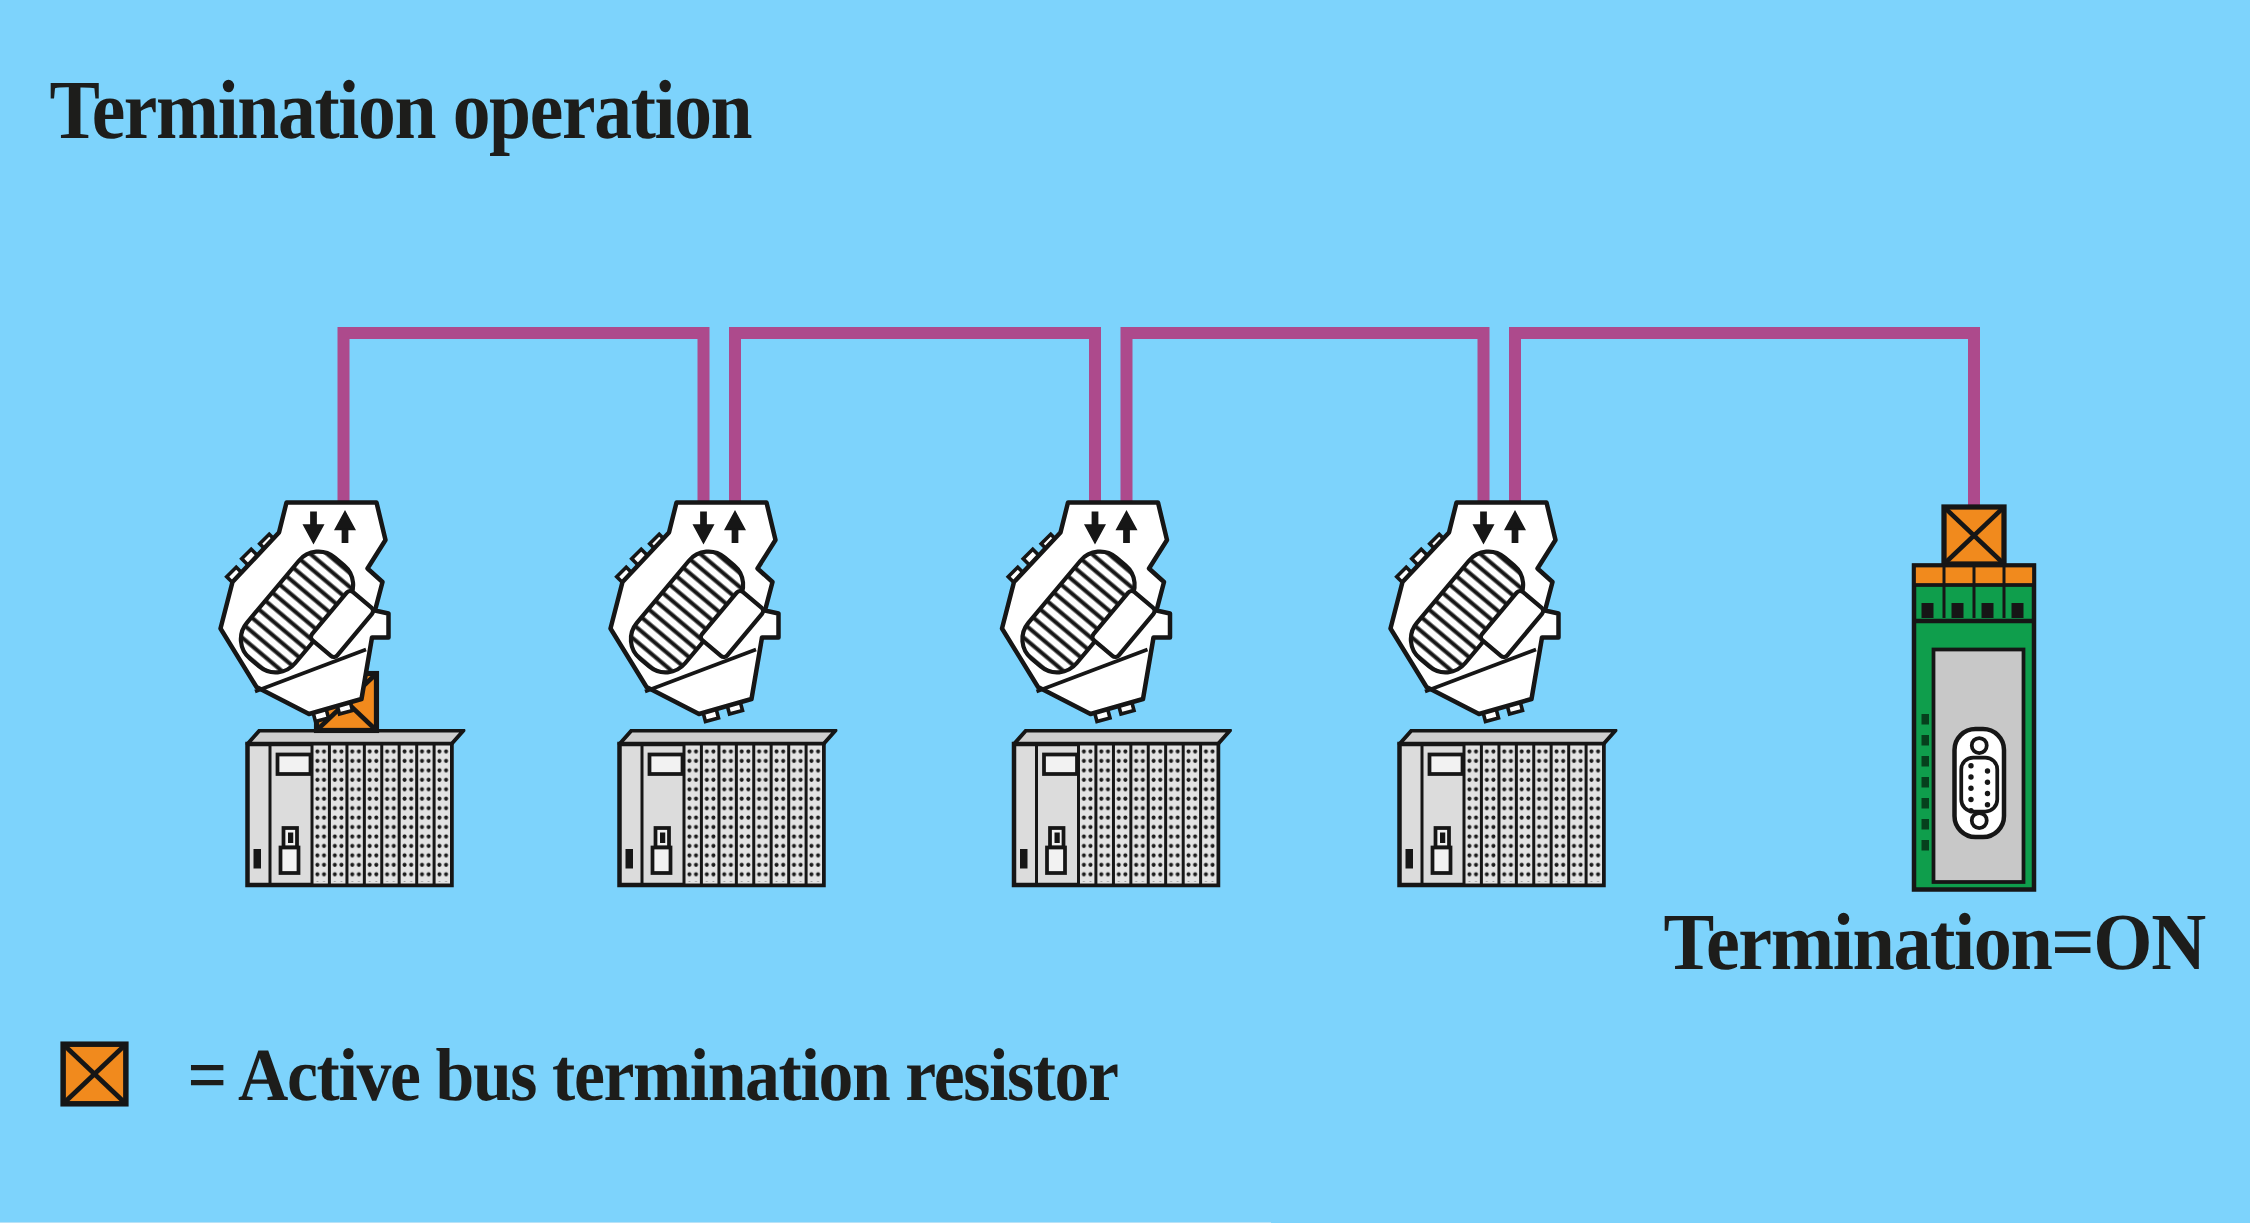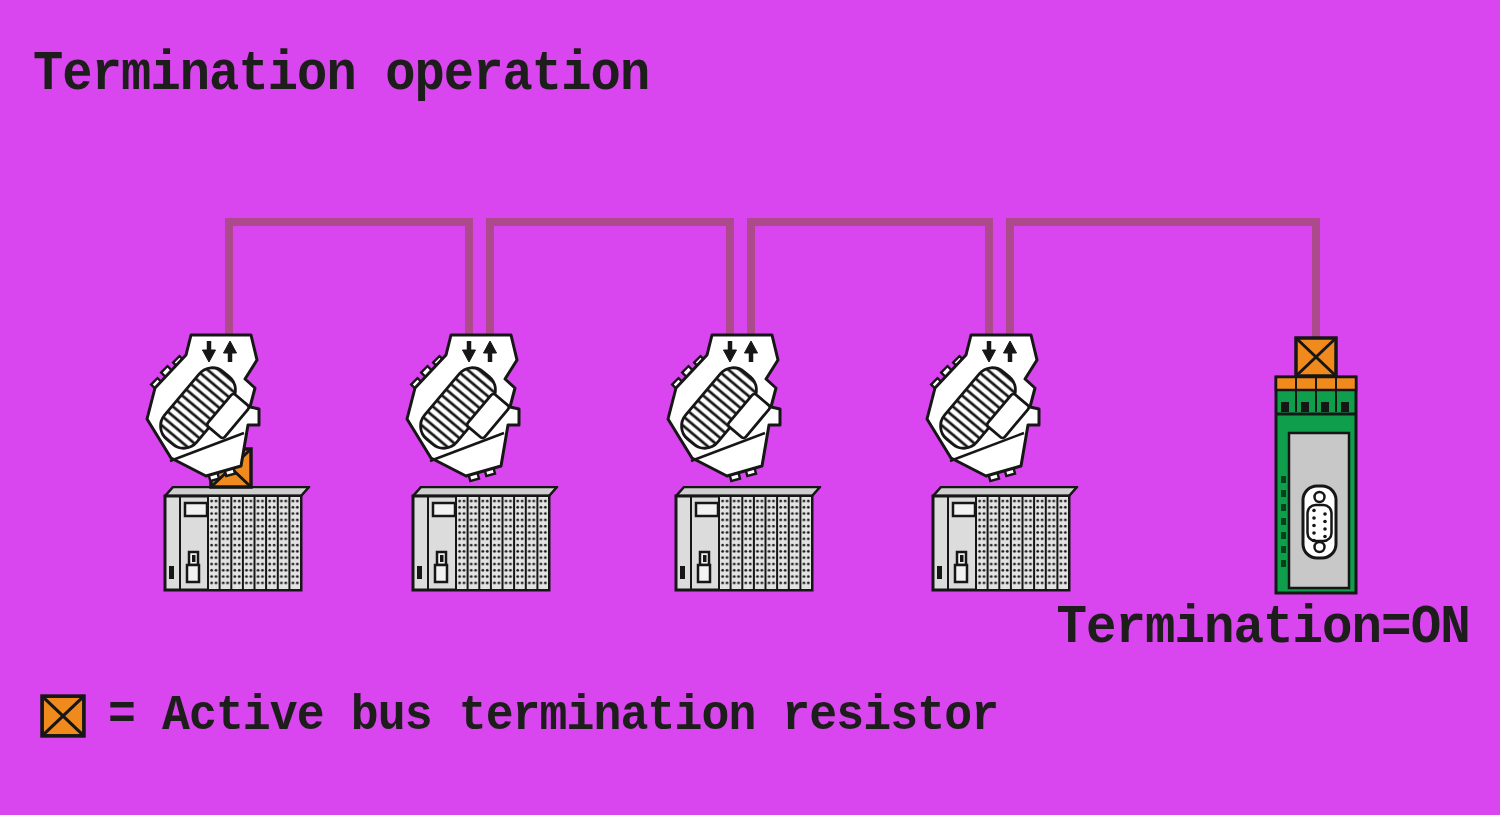--- a/index.html
+++ b/index.html
@@ -1,34 +1,34 @@
 <!DOCTYPE html>
 <html><head>
 <meta charset="utf-8">
 <style>
   html,body{margin:0;padding:0;background:#e9edf4;}
   .stage{
     position:relative;width:1500px;height:815px;overflow:hidden;
-    background:#d946ef;color:#1d1d1b;
-    font-family:Liberation Mono, monospace;
+    background:#7dd3fc;color:#1d1d1b;
+    font-family:Liberation Serif, serif;
   }
   .scene{position:absolute;left:0;top:0;}
   .title{
     position:absolute;left:33px;top:46px;
     font-size:56px;font-weight:bold;line-height:1;letter-spacing:-1px;
     transform:scaleX(.9);transform-origin:left top;white-space:nowrap;
   }
   .term-label{
     position:absolute;right:30px;top:601px;
     font-size:54px;font-weight:bold;line-height:1;letter-spacing:-1px;
     transform:scaleX(.94);transform-origin:right top;white-space:nowrap;
   }
   .legend{
     position:absolute;left:40px;top:691px;height:50px;
-    display:flex;align-items:center;gap:22px;
+    display:flex;align-items:center;gap:39px;
   }
   .legend .txt{
     font-size:50px;font-weight:bold;line-height:1;letter-spacing:-1px;
     transform:scaleX(.93);transform-origin:left center;white-space:nowrap;
   }
 </style>
 </head>
 <body>
 
 <div class="stage">

